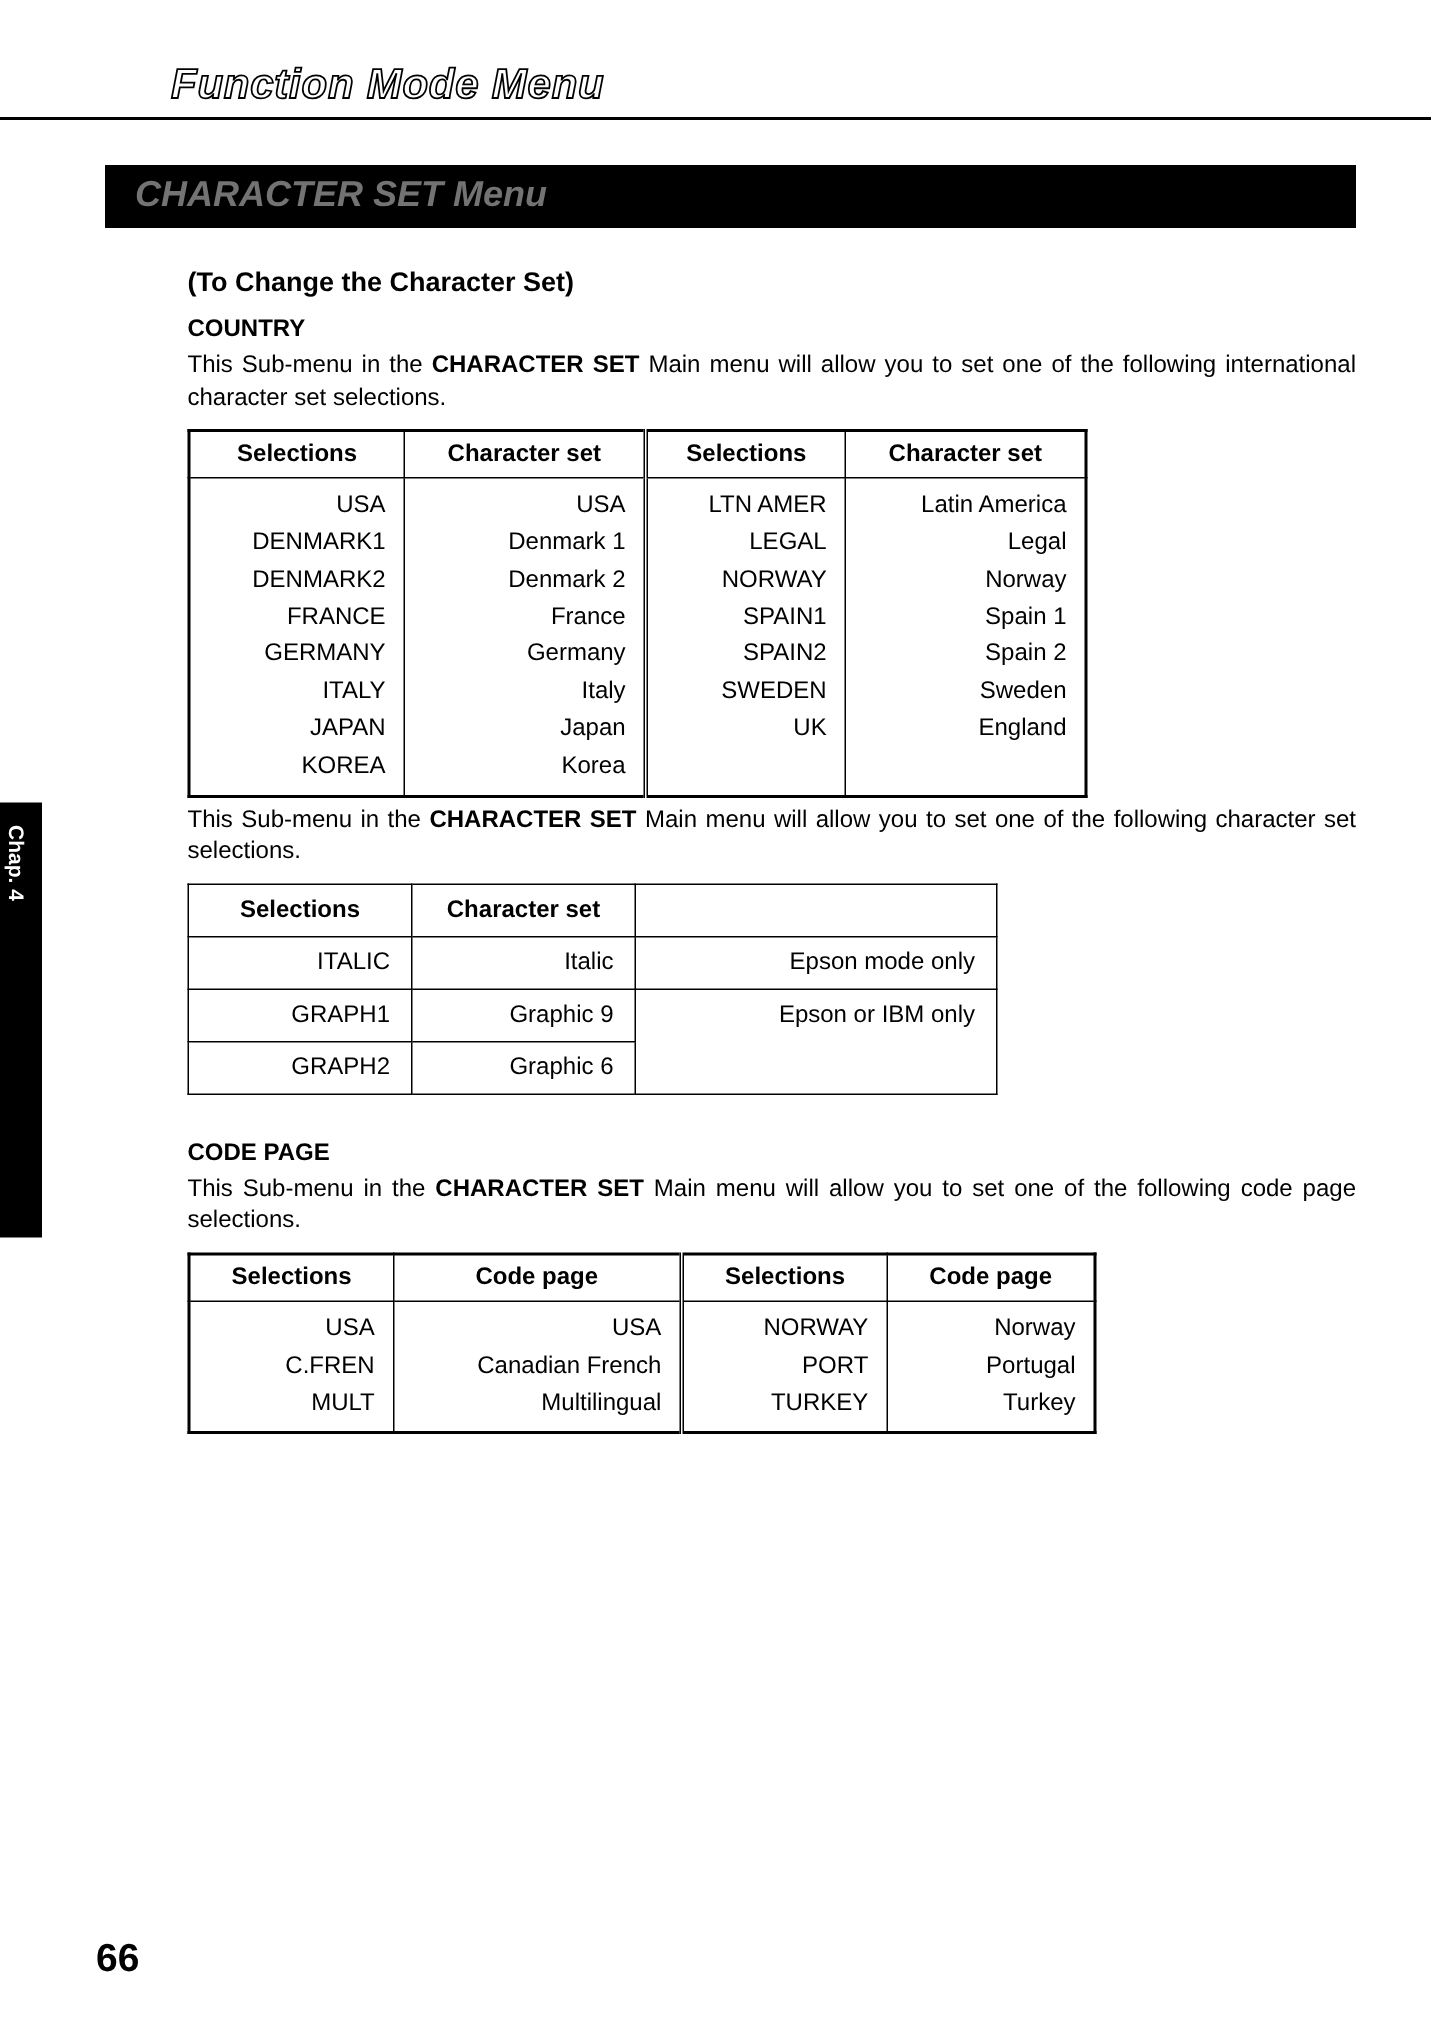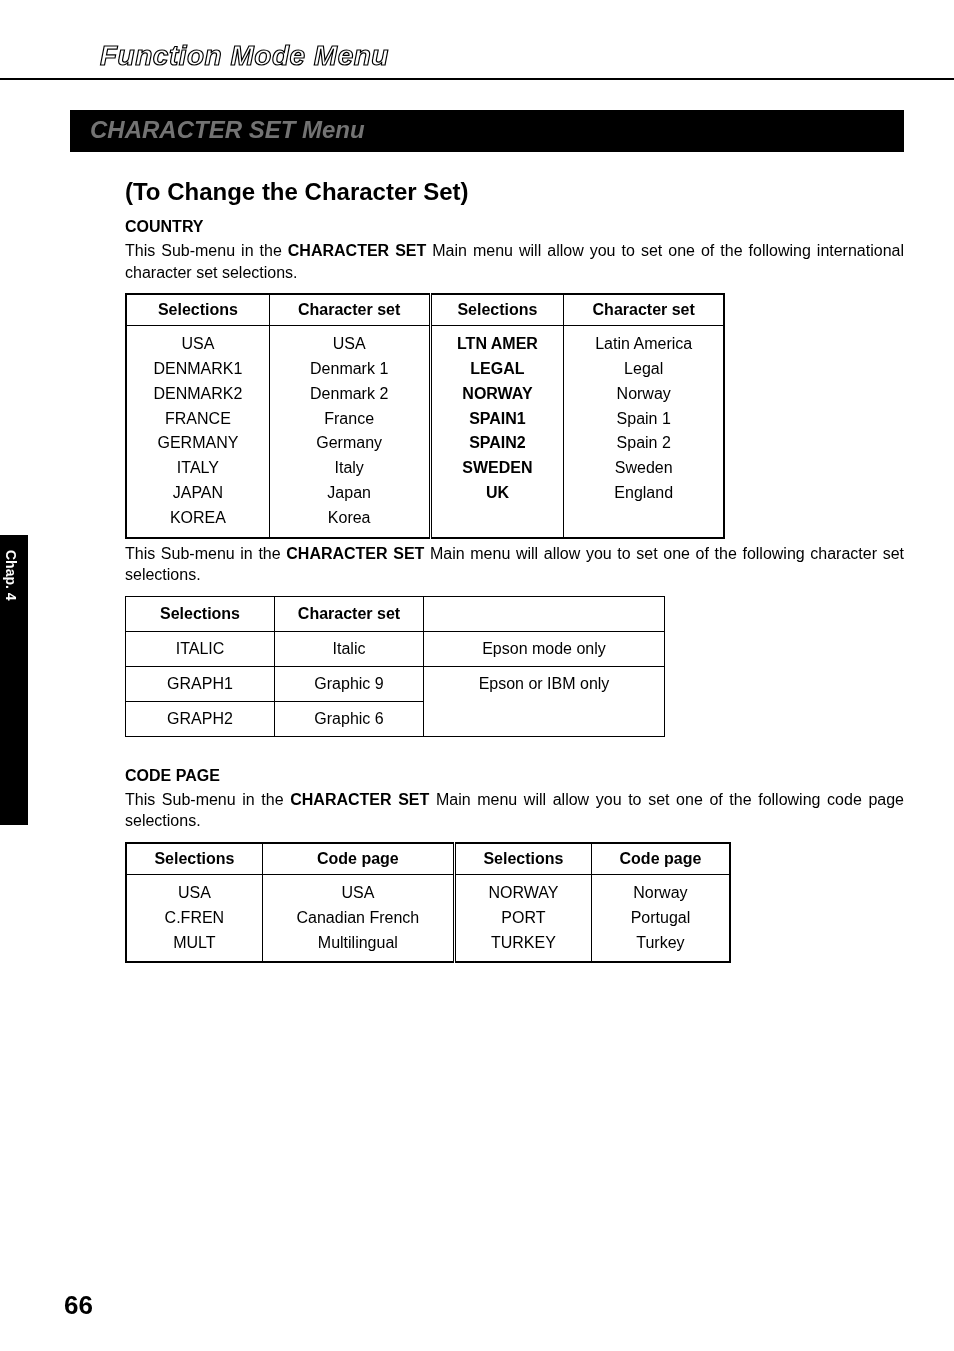--- a/index.html
+++ b/index.html
@@ -14,21 +14,21 @@
     height: 1351px;
     position: relative;
     box-sizing: border-box;
     padding: 40px 50px 30px 70px;
   }
   .outline-title {
     font-family: Arial, Helvetica, sans-serif;
     font-size: 28px;
     font-weight: 900;
     font-style: italic;
-    margin-left: 30px;
+    margin-left: 44px;
     color: #fff;
     -webkit-text-stroke: 1.2px #000;
     text-shadow: none;
     letter-spacing: 0.5px;
   }
   .hr-top {
     height: 2px;
     background: #000;
     margin: 6px -50px 0 -100px;
   }
@@ -39,21 +39,21 @@
     padding: 6px 16px 8px 20px;
     font-size: 24px;
     font-weight: 900;
     font-style: italic;
   }
   .content {
     padding-left: 55px;
     padding-right: 0px;
   }
   .sub-title {
-    font-size: 24px;
+    font-size: 18px;
     font-weight: 900;
     margin-top: 26px;
     margin-bottom: 12px;
   }
   .sec-head {
     font-weight: 900;
     font-size: 16px;
     margin-top: 10px;
   }
   p.desc {
@@ -62,21 +62,21 @@
     text-align: justify;
     line-height: 1.35;
   }
   .bold { font-weight: 900; }
   table {
     border-collapse: collapse;
     font-size: 16px;
   }
   td, th {
     padding: 6px 12px;
-    text-align: center;
+    text-align: right;
     vertical-align: top;
     font-weight: normal;
   }
   th { font-weight: 900; text-align:center;}
   .drow td { line-height:1.55; }
 
   
   .tbl1 { width: 600px; }
   .tbl1 th, .tbl1 td { border: none; }
   .tbl1 .rbor { border-right: 1.5px solid #000; }
@@ -157,21 +157,21 @@
 JAPAN
 KOREA</td>
         <td class="dblr" style="white-space:pre;">USA
 Denmark 1
 Denmark 2
 France
 Germany
 Italy
 Japan
 Korea</td>
-        <td class="rbor" style="white-space:pre;font-weight:bold;">LTN AMER
+        <td class="rbor" style="white-space:pre;">LTN AMER
 LEGAL
 NORWAY
 SPAIN1
 SPAIN2
 SWEDEN
 UK</td>
         <td style="white-space:pre;">Latin America
 Legal
 Norway
 Spain 1

